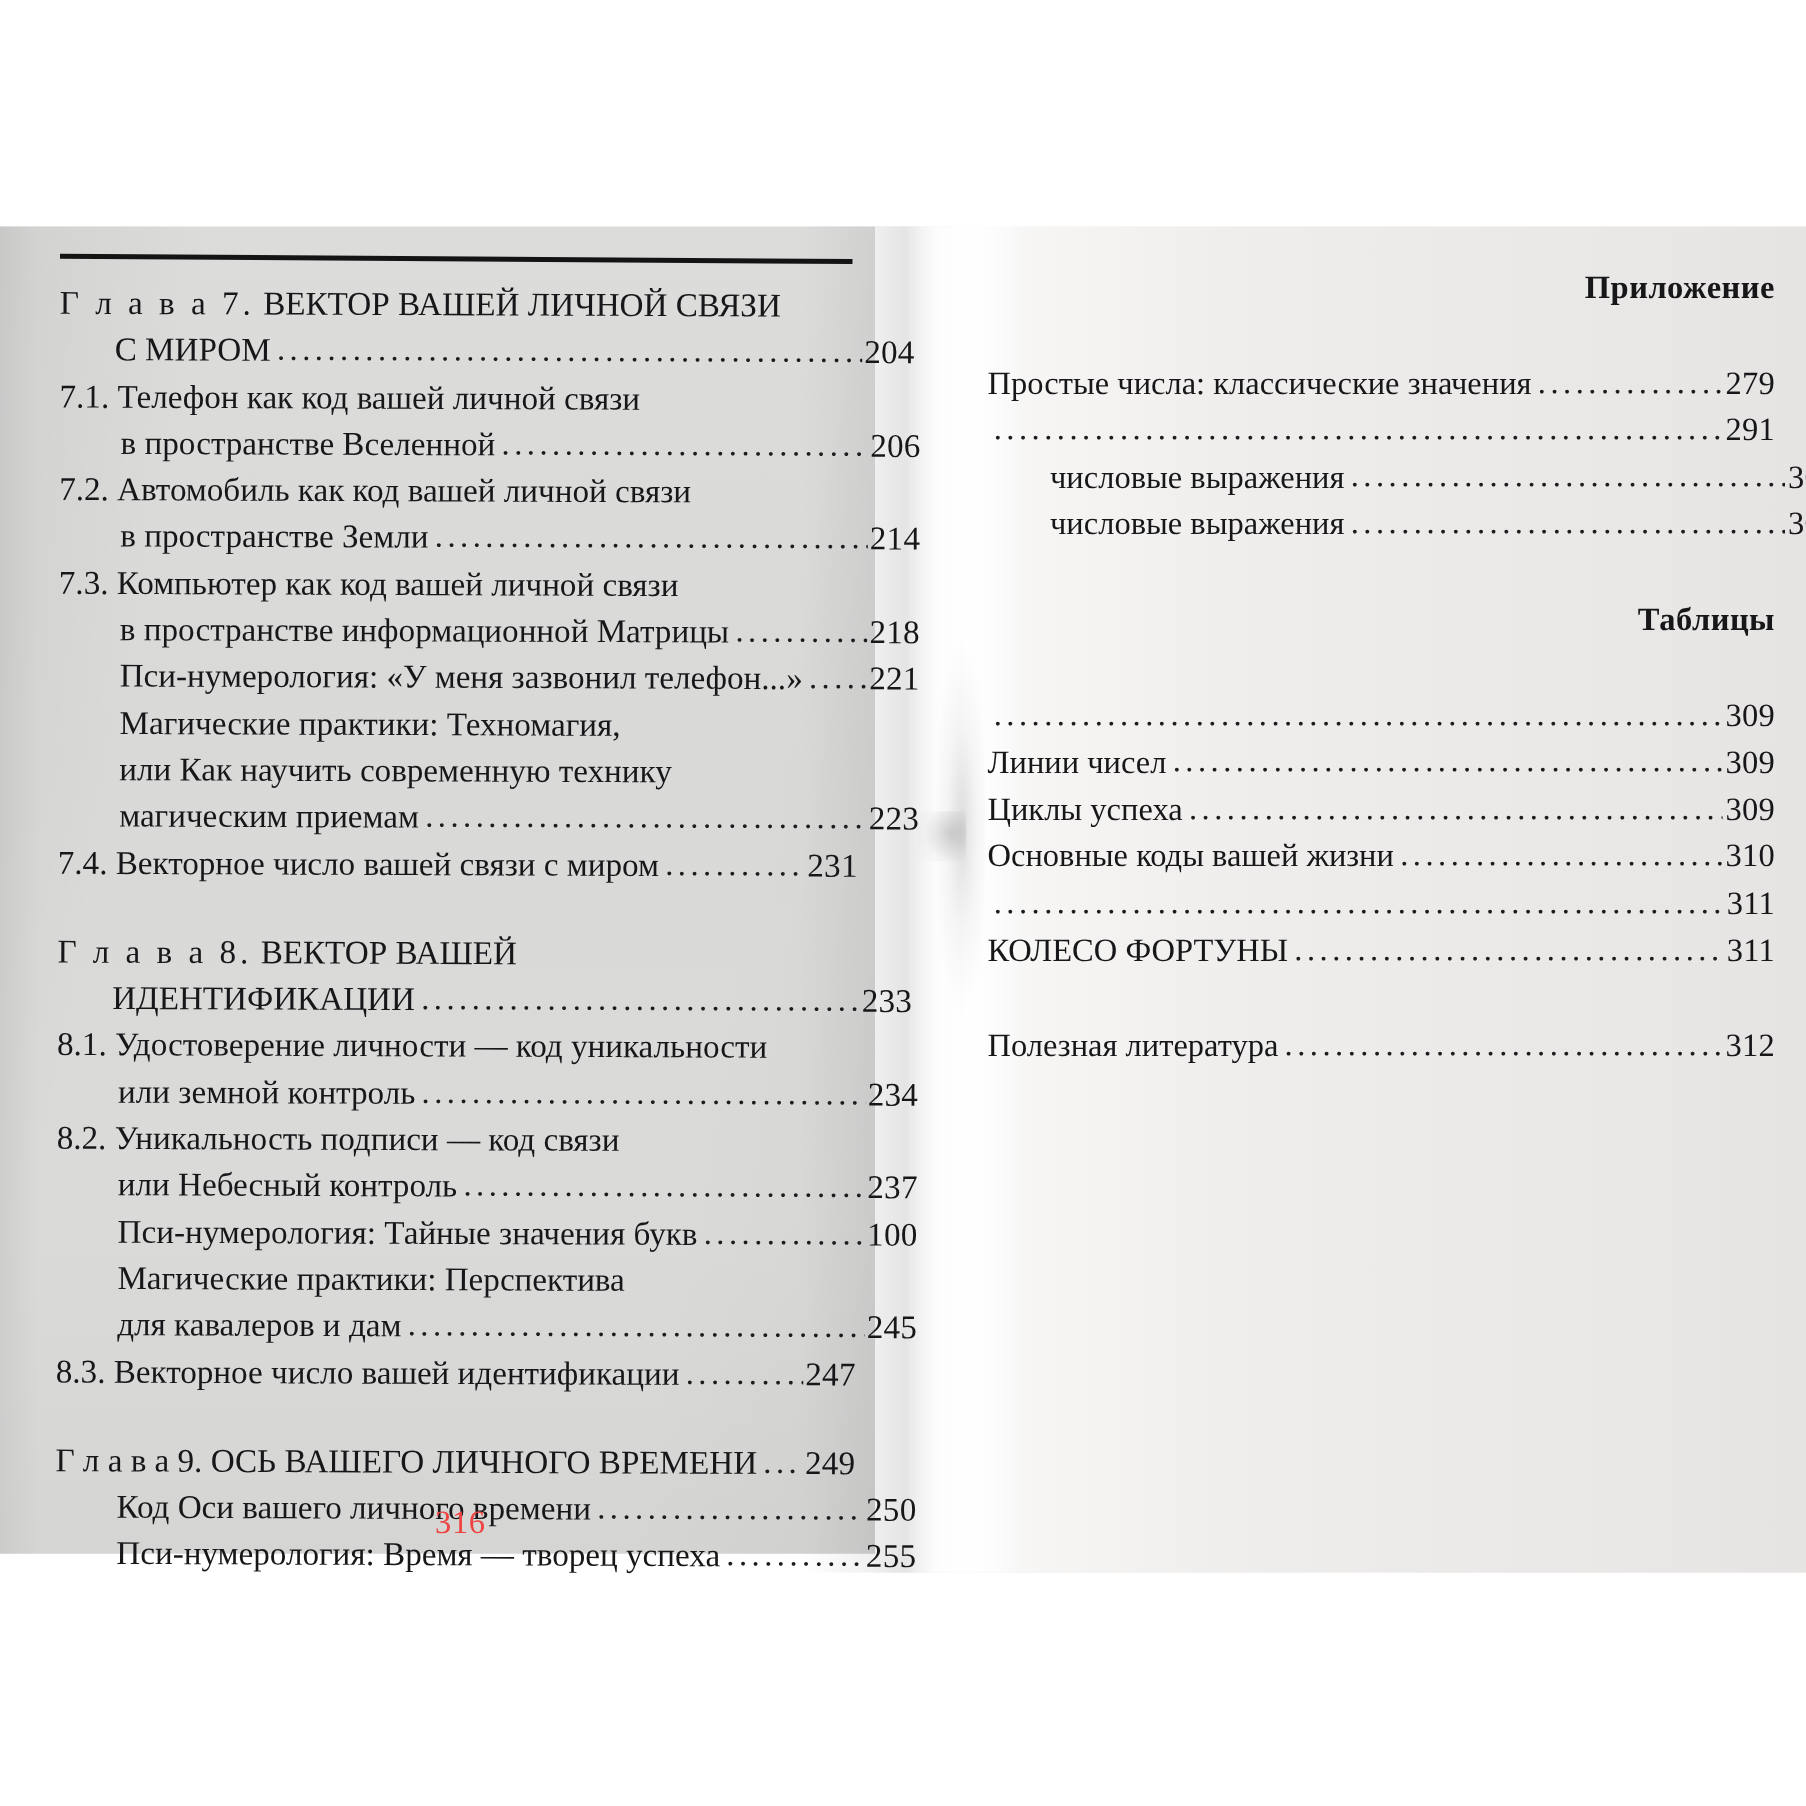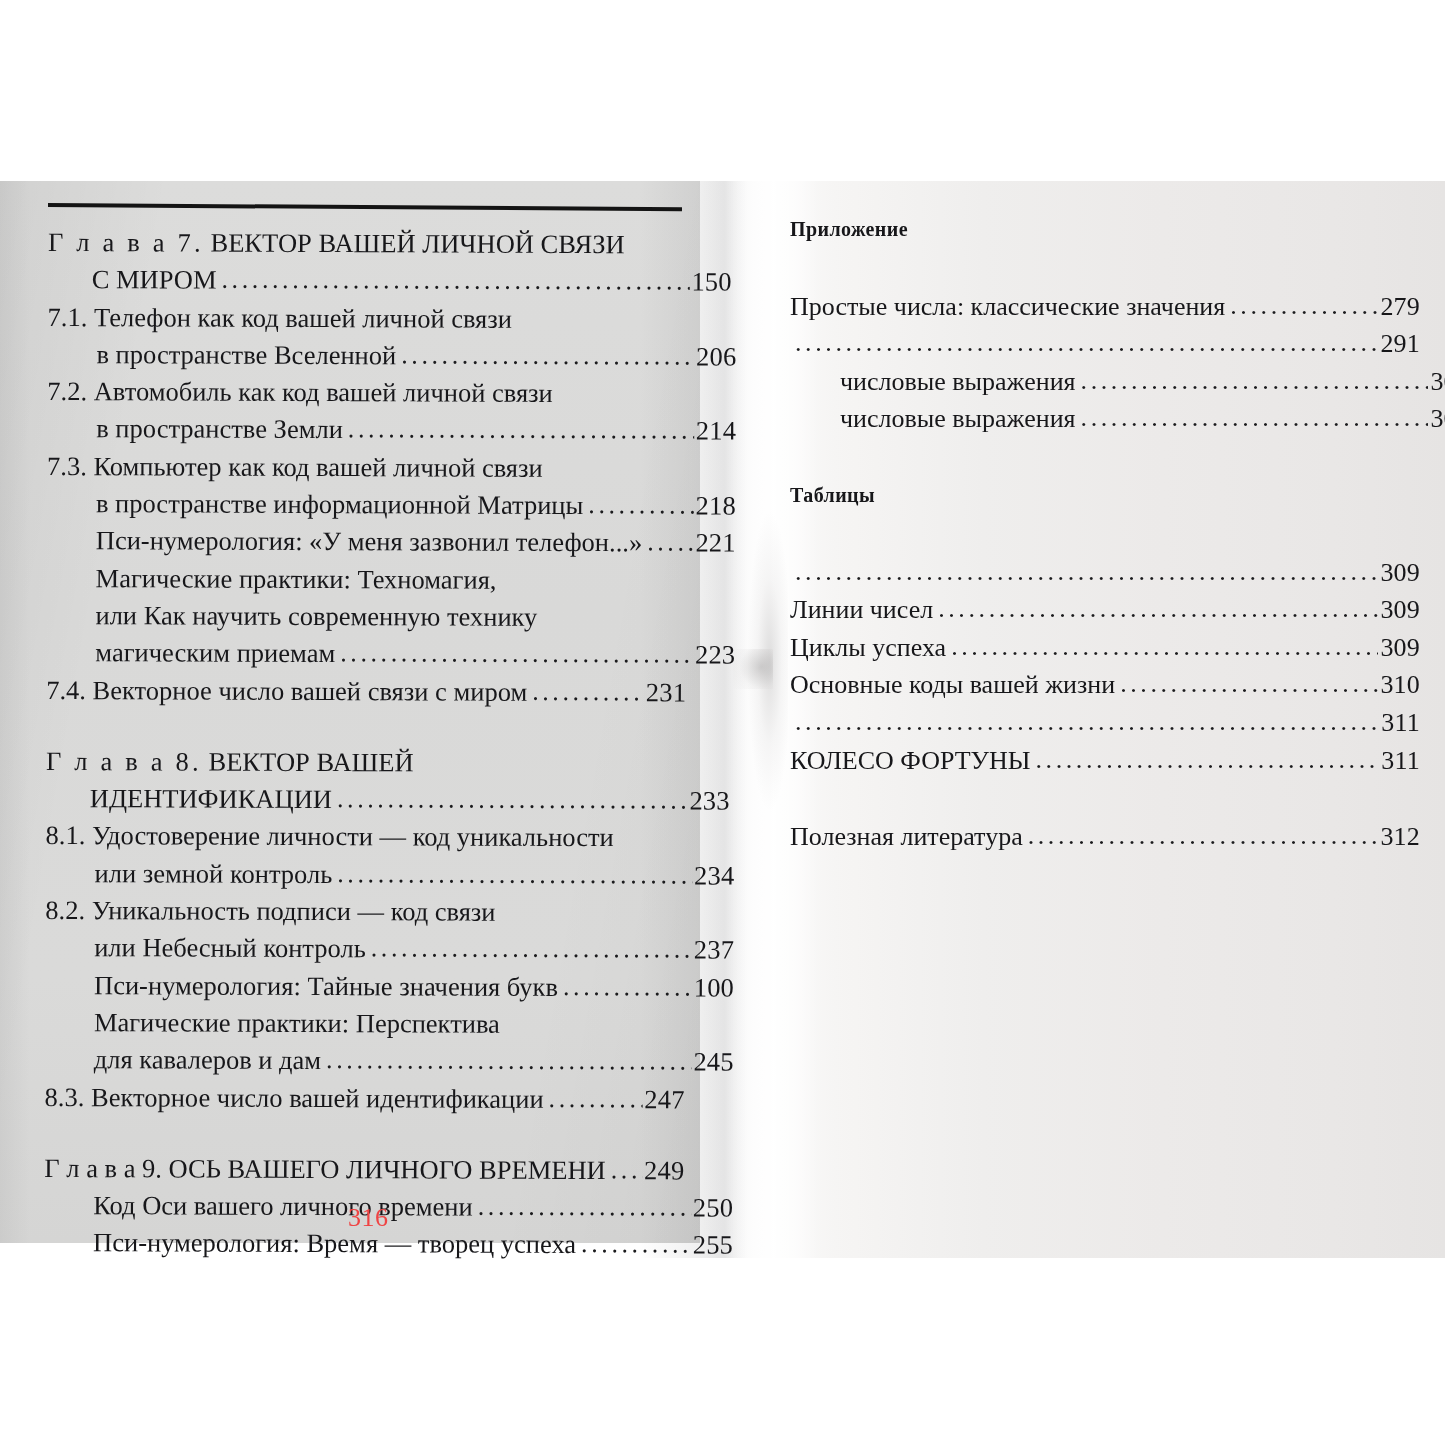--- a/index.html
+++ b/index.html
@@ -186,23 +186,23 @@
   .caps {  }
 
   .ind-1 { padding-left: 44px; }   
   .ind-2 { padding-left: 49px; }   
   .ind-3 { padding-left: 49px; }
   .gap-md { height: 34px; }
   .gap-lg { height: 39px; }
 
   
   .sect-head {
-    text-align: left;
+    text-align: right;
     font-weight: bold;
-    font-size: 20px;
+    font-size: 26px;
     letter-spacing: 0.4px;
     margin: 0;
     padding: 0;
     width: 630px;
   }
   .r-ind { padding-left: 50px; }
 
   
   .folio {
     position: absolute;
@@ -228,21 +228,21 @@
     <div class="crease"></div>
     <div class="crease-tip"></div>
 
     <div class="top-rule"></div>
 
     <div class="col col-left" id="left-col">
         <div class="plain-line chapter"><span class="kw">Г л а в а 7.</span> <span class="caps">ВЕКТОР ВАШЕЙ ЛИЧНОЙ СВЯЗИ</span></div>
         <div class="toc-line ind-1">
           <span class="toc-label"><span class="caps">С МИРОМ</span></span>
           <span class="toc-leader"></span>
-          <span class="toc-page">150</span>
+          <span class="toc-page">204</span>
         </div>
         <div class="plain-line"><span>7.1.</span> <span>Телефон как код вашей личной связи</span></div>
         <div class="toc-line ind-2">
           <span class="toc-label"><span>в пространстве Вселенной</span></span>
           <span class="toc-leader"></span>
           <span class="toc-page">206</span>
         </div>
         <div class="plain-line"><span>7.2.</span> <span>Автомобиль как код вашей личной связи</span></div>
         <div class="toc-line ind-2">
           <span class="toc-label"><span>в пространстве Земли</span></span>

